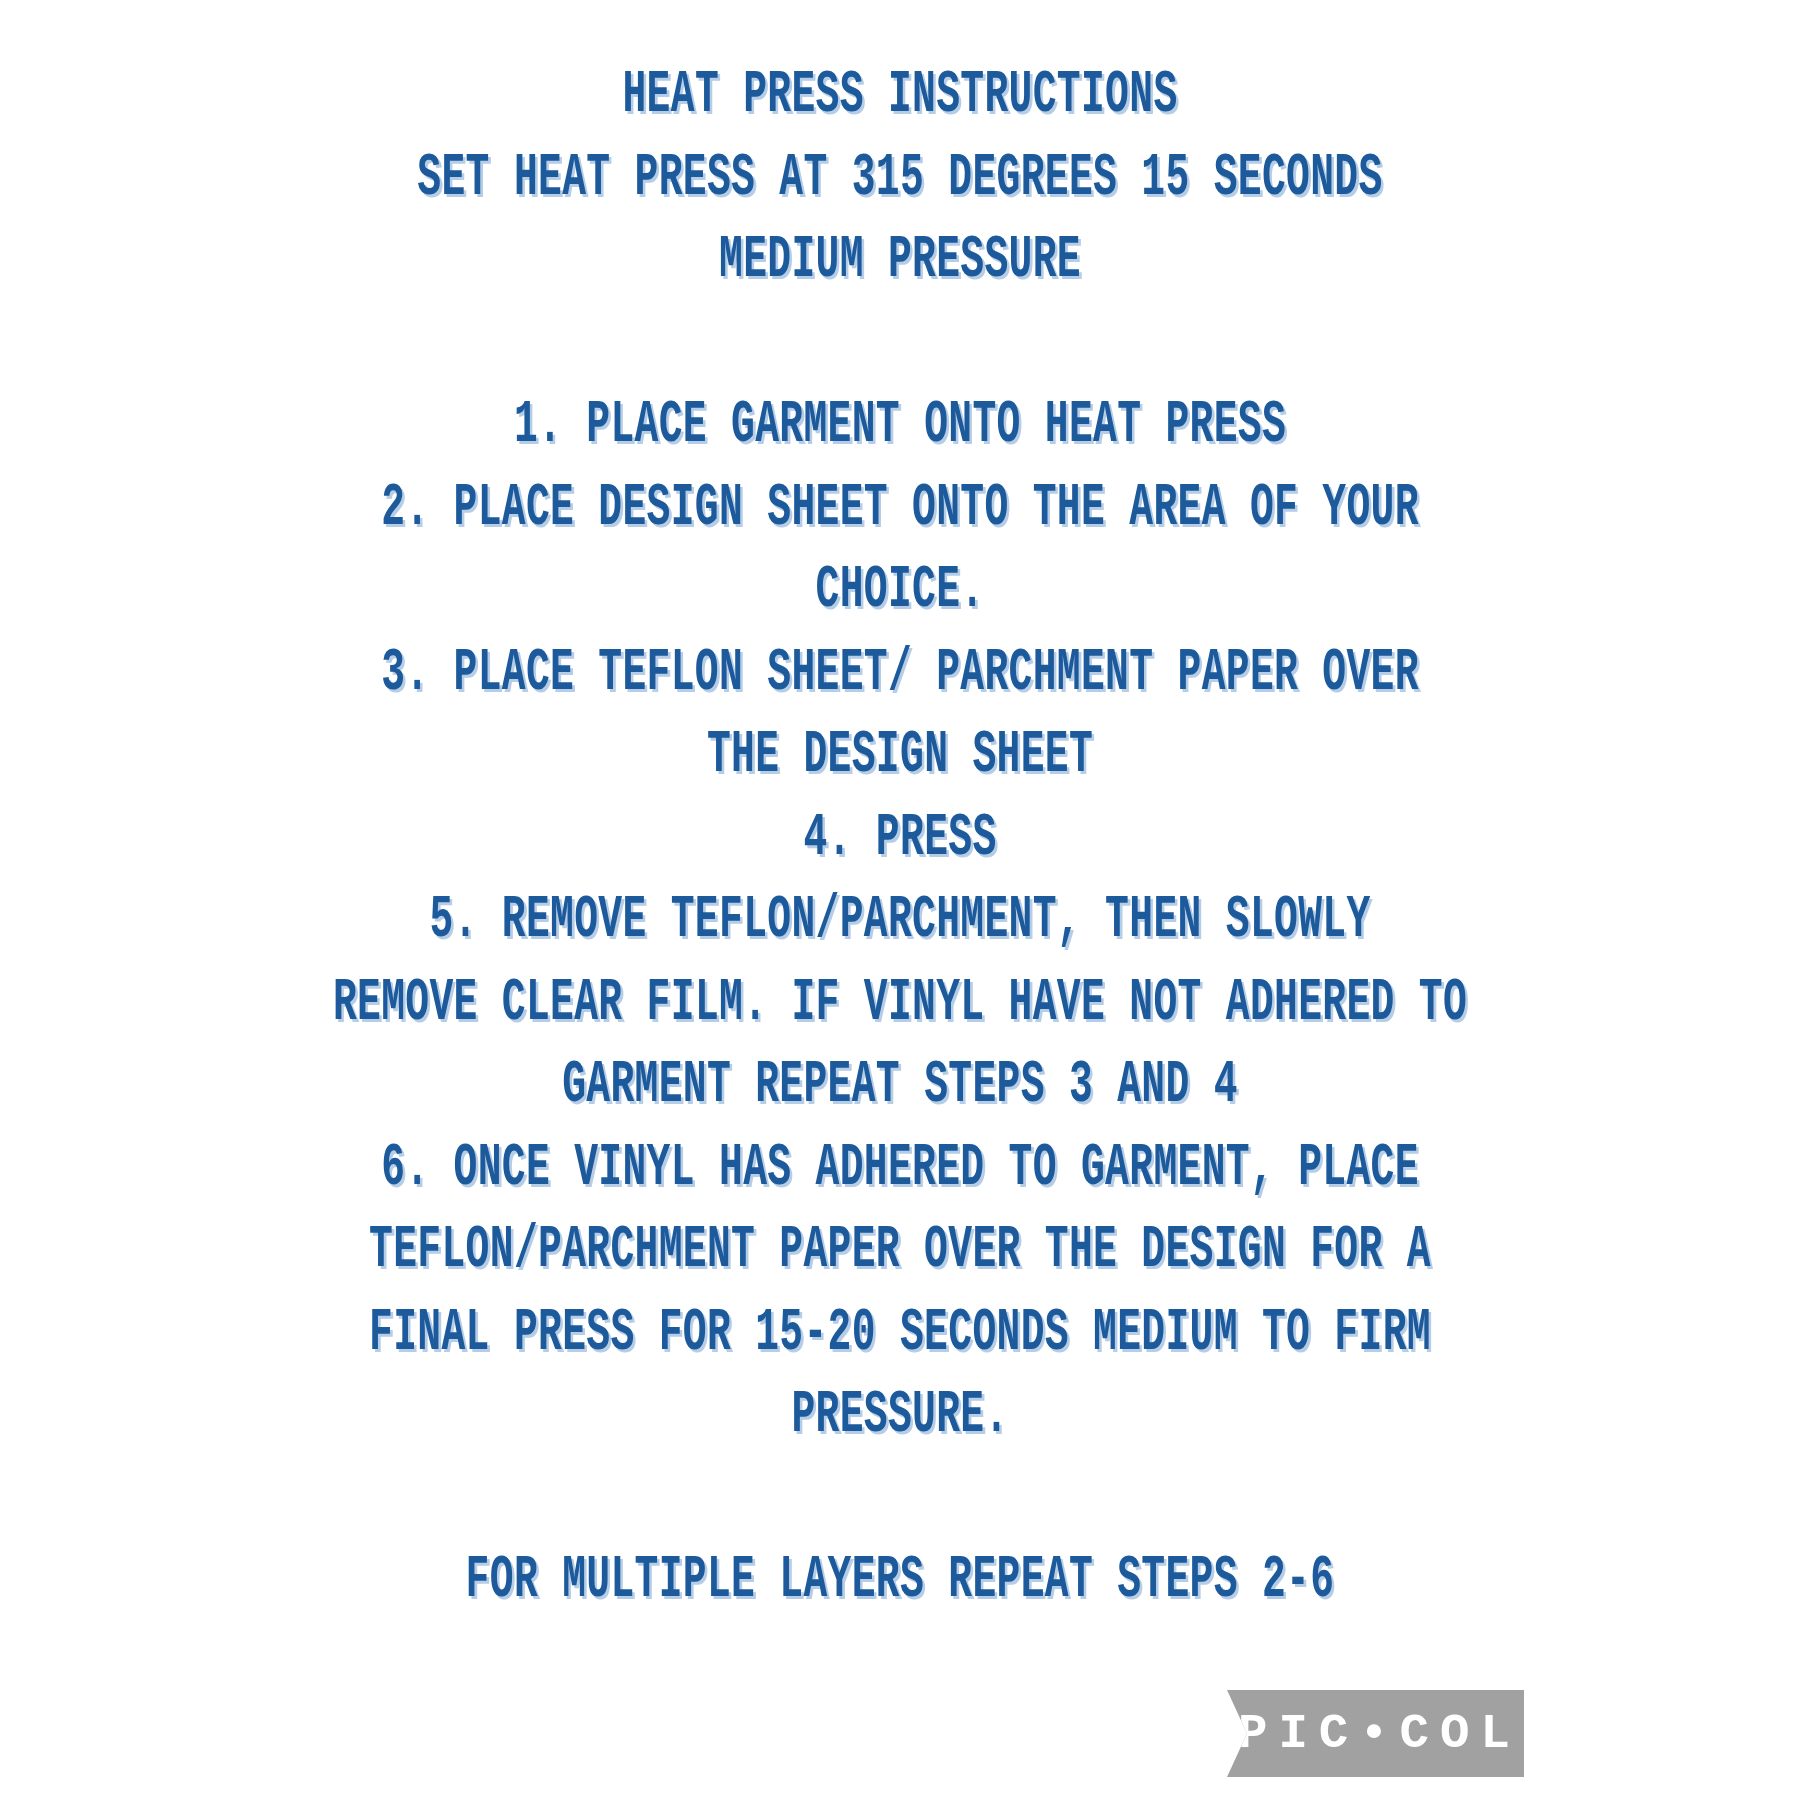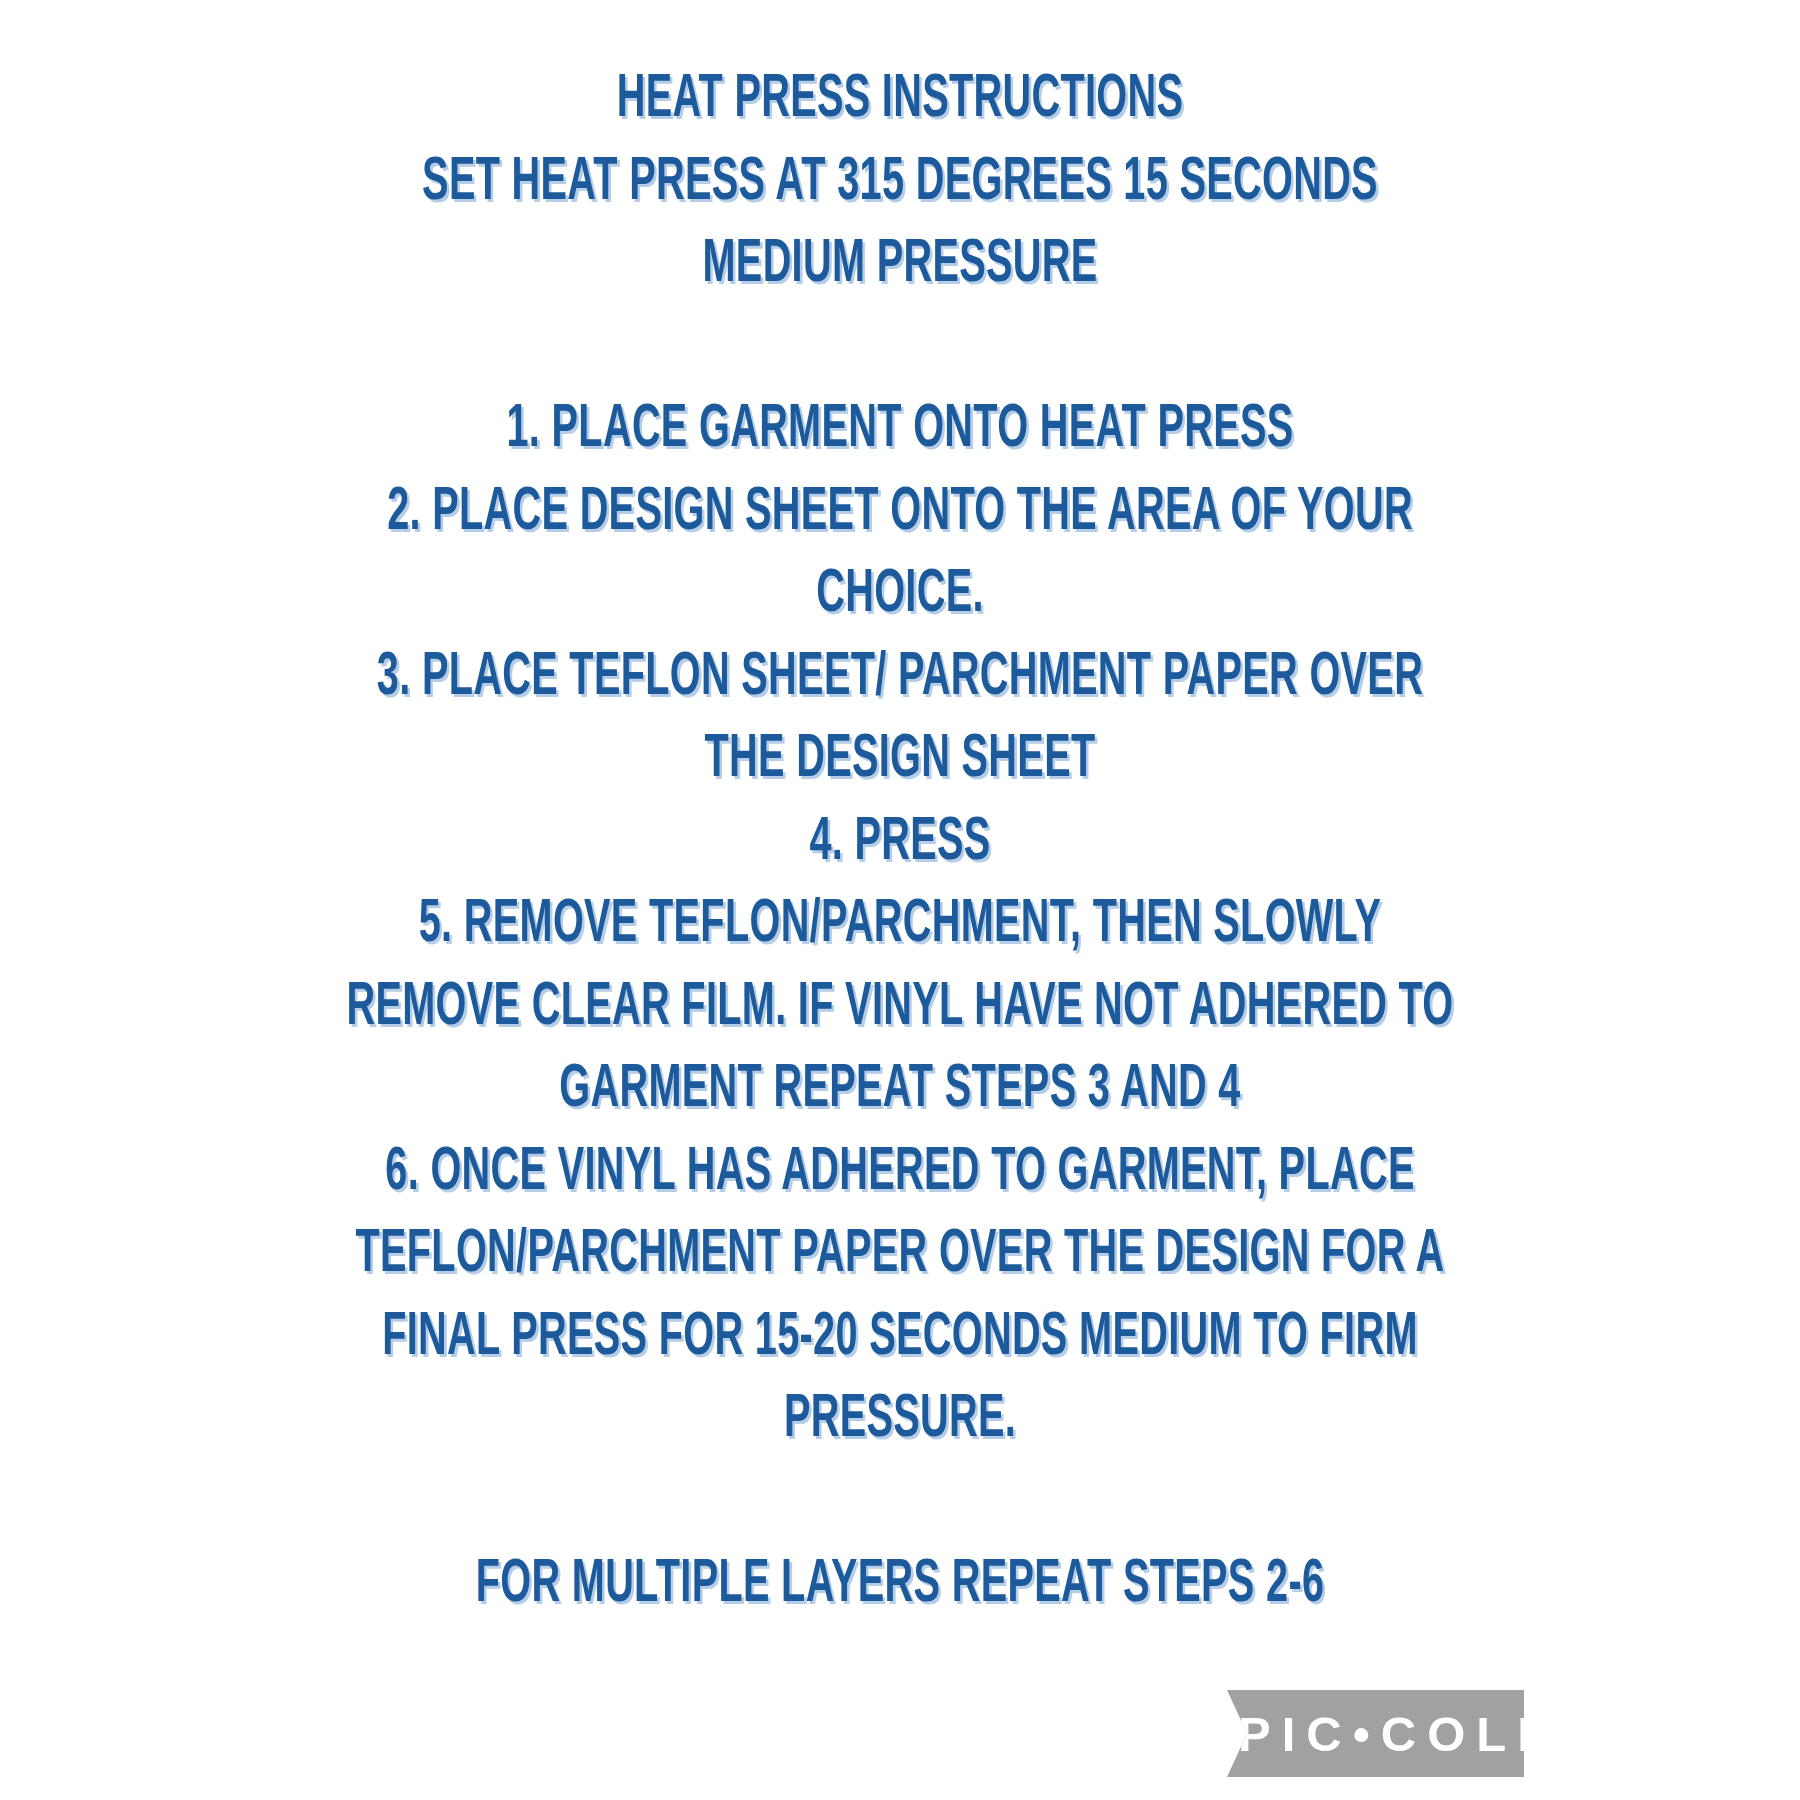--- a/index.html
+++ b/index.html
@@ -2,21 +2,21 @@
 <html><head>
 <meta charset="utf-8">
 <style>
   html, body { margin: 0; padding: 0; }
   .canvas {
     position: relative;
     width: 1524px;
     height: 1800px;
     background: #ffffff;
     overflow: hidden;
-    font-family: Liberation Sans, sans-serif;
+    font-family: Liberation Mono, monospace;
   }
   .text-block {
     position: absolute;
     top: 54px;
     left: 0;
     width: 1800px;
     transform: scaleX(0.64);
     transform-origin: 900px 0;
   }
   .line {

